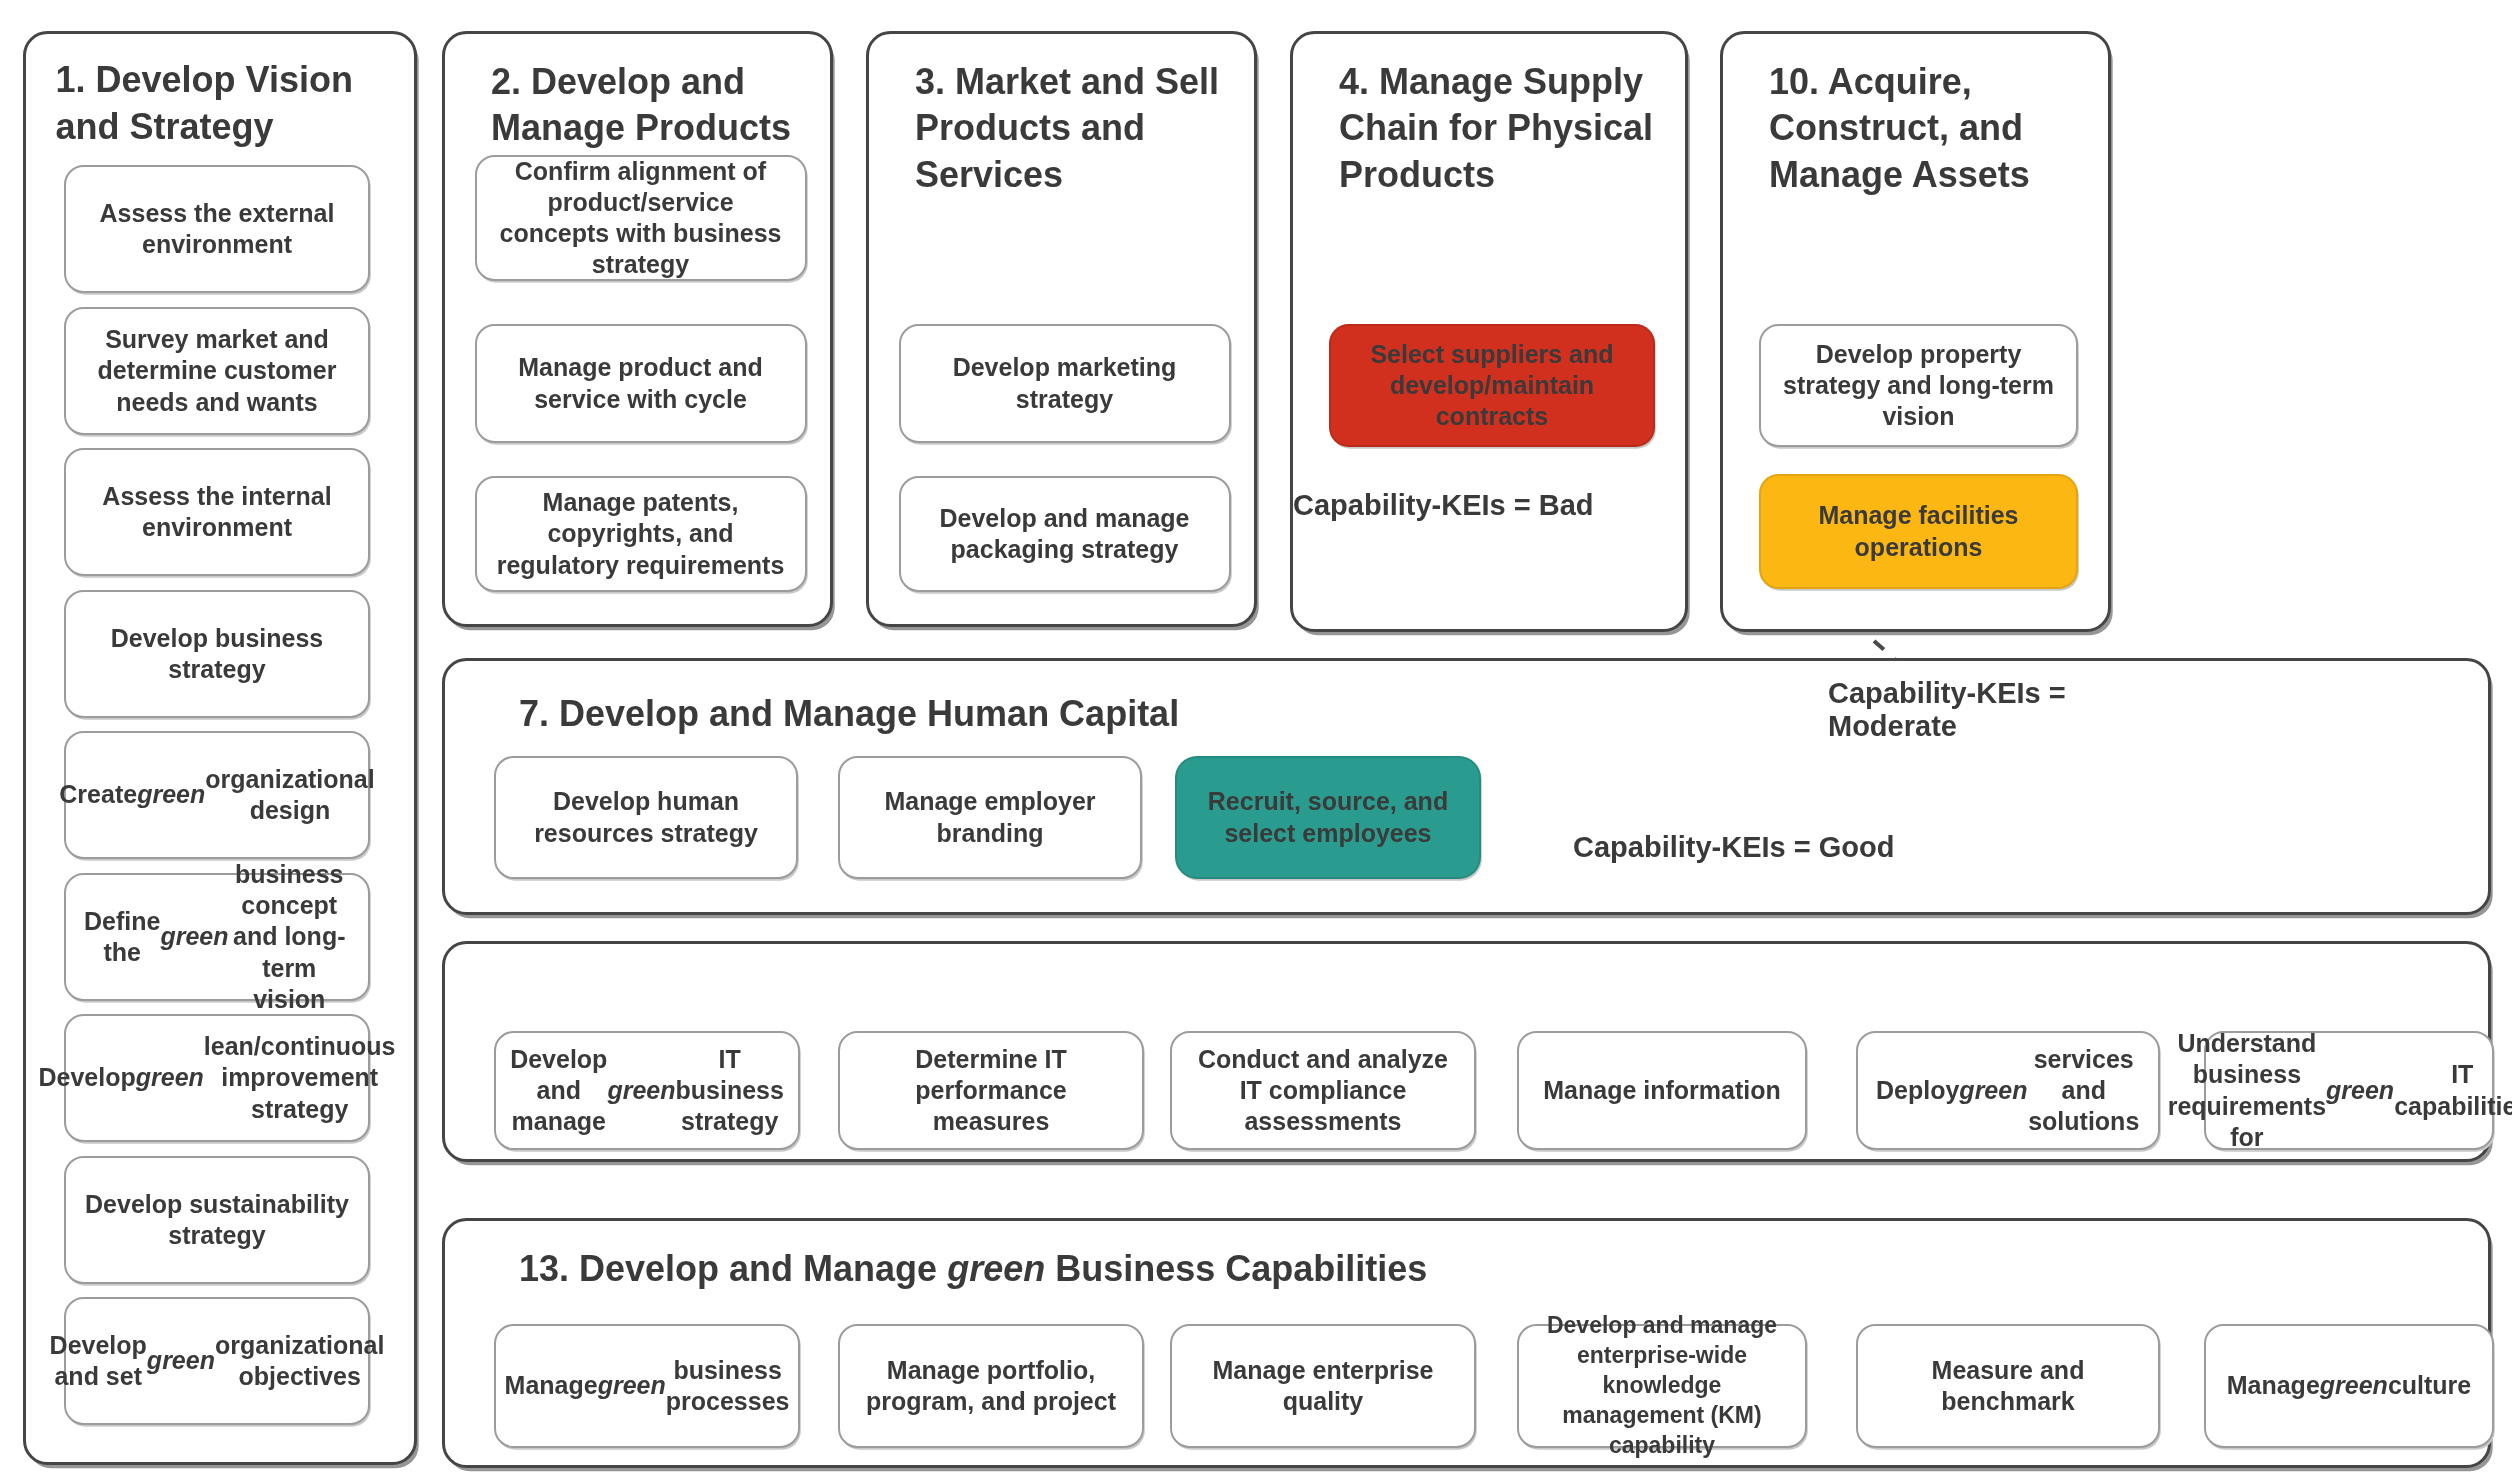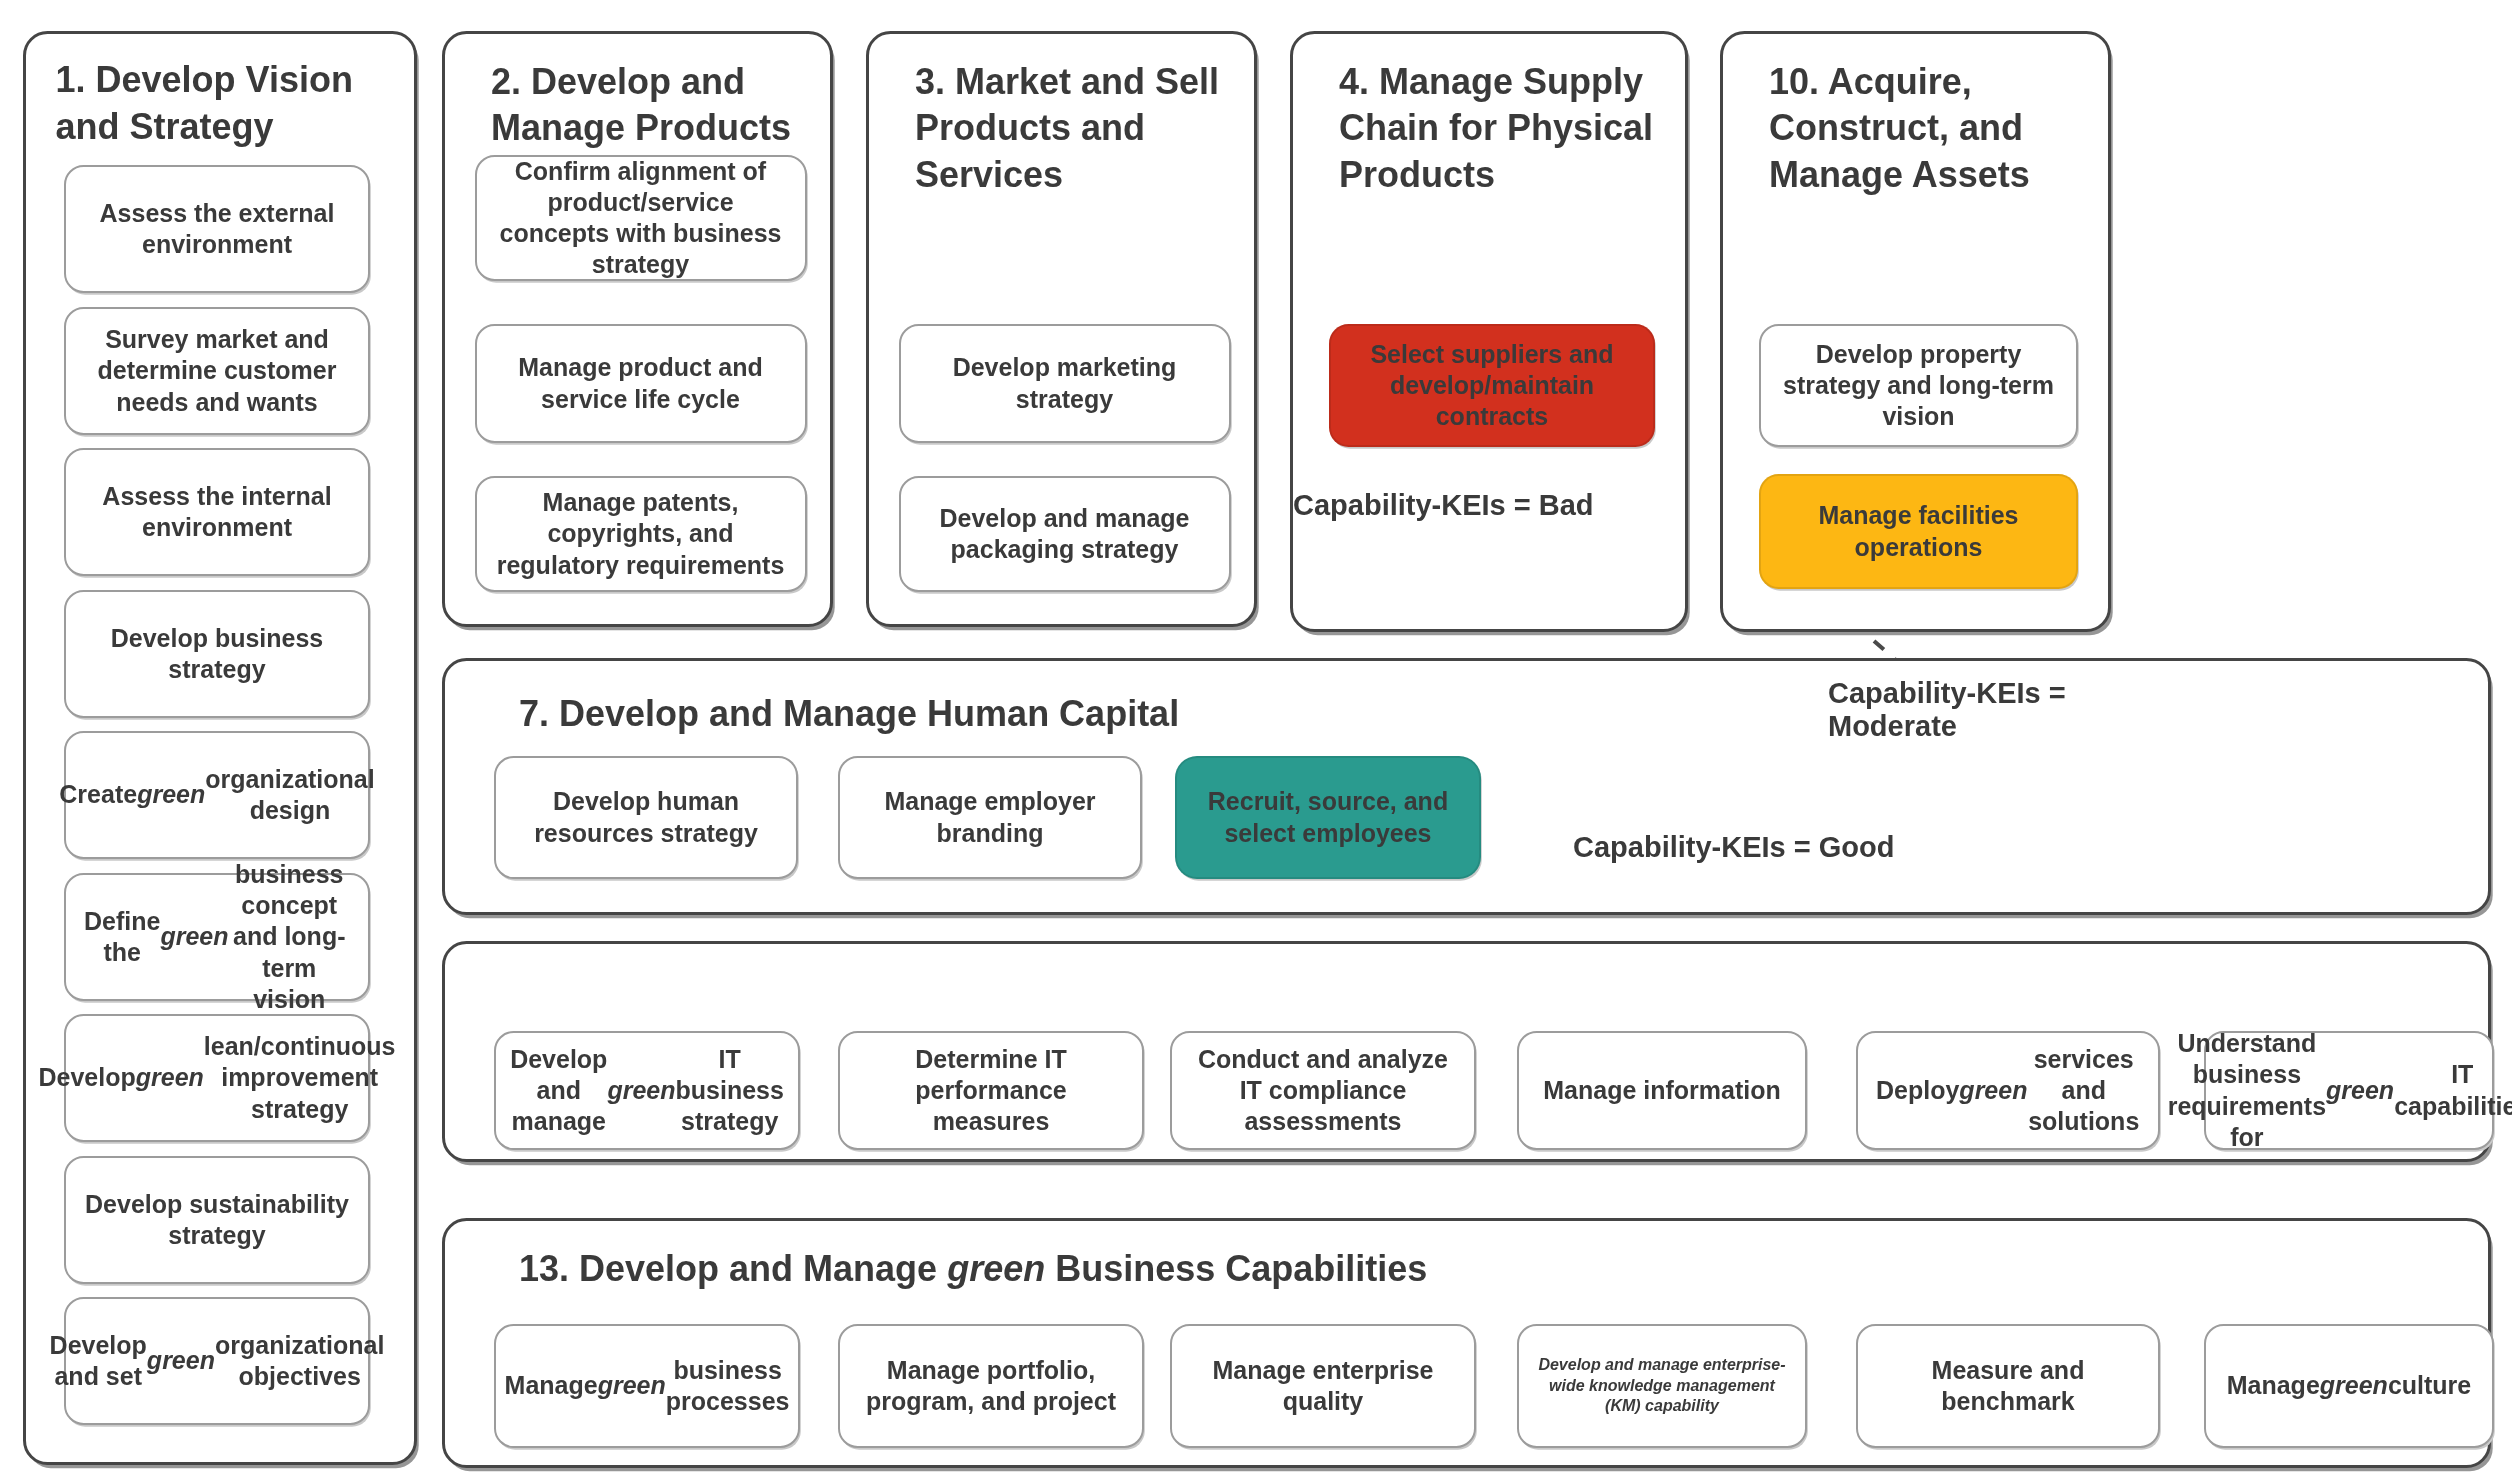--- a/index.html
+++ b/index.html
@@ -12,21 +12,21 @@
   #canvas{position:relative;width:2512px;height:1476px;background:#fff;}
   .panel{position:absolute;background:#fff;border:3.3px solid var(--outline);
          border-radius:24.5px;box-shadow:3.3px 4.9px 0 -1.6px var(--shadow);box-sizing:border-box;}
   .ptitle{position:absolute;margin:0;font-size:36px;font-weight:600;line-height:1.3;
           color:var(--text);}
   .cell{position:absolute;background:#fff;border:2.5px solid var(--cell_border);
         border-radius:19.6px;box-sizing:border-box;display:flex;align-items:center;
         justify-content:center;text-align:center;padding:8.2px 18px;
         font-size:25px;font-weight:600;line-height:1.25;color:var(--text);
         box-shadow:1.6px 2.5px 0 -0.8px #c9c9c9;}
-  .cell.sm{font-size:16px;line-height:1.3;padding:6.5px 11.5px;font-style:italic;}
+  .cell.sm{font-size:23px;line-height:1.3;padding:6.5px 11.5px;}
   .cell.bad{background:var(--bad);border-color:rgba(0,0,0,0.10);}
   .cell.moderate{background:var(--moderate);border-color:rgba(0,0,0,0.10);}
   .cell.good{background:var(--good);border-color:rgba(0,0,0,0.10);border-radius:22px;}
   .legend-label{position:absolute;font-size:29px;font-weight:600;color:var(--text);
                 text-align:left;}
   em{font-style:italic;}
   #connectors{position:absolute;left:0;top:0;width:2512px;height:1476px;pointer-events:none;}
 </style>
 </head>
 <body>
@@ -48,21 +48,21 @@
     <div class="cell" style="left:38px;top:697px;width:306px;height:128px">Create <em>green</em> organizational design</div>
     <div class="cell" style="left:38px;top:839px;width:306px;height:128px">Define the <em>green</em> business concept and long-term vision</div>
     <div class="cell" style="left:38px;top:980px;width:306px;height:128px">Develop <em>green</em> lean/continuous improvement strategy</div>
     <div class="cell" style="left:38px;top:1122px;width:306px;height:128px">Develop sustainability strategy</div>
     <div class="cell" style="left:38px;top:1263px;width:306px;height:128px">Develop and set <em>green</em> organizational objectives</div>
   </section>
 
   <section class="panel" id="p2" style="left:442px;top:31px;width:391px;height:596px">
     <h2 class="ptitle" style="left:46px;top:24.5px;width:311px">2. Develop and Manage Products and Services</h2>
     <div class="cell" style="left:29.5px;top:121px;width:332px;height:126px">Confirm alignment of product/service concepts with business strategy</div>
-    <div class="cell" style="left:29.5px;top:290px;width:332px;height:119px">Manage product and service life cycle</div>
+    <div class="cell" style="left:29.5px;top:290px;width:332px;height:119px">Manage product and service with cycle</div>
     <div class="cell" style="left:29.5px;top:442px;width:332px;height:116px">Manage patents, copyrights, and regulatory requirements</div>
   </section>
 
   <section class="panel" id="p3" style="left:866px;top:31px;width:391px;height:596px">
     <h2 class="ptitle" style="left:46px;top:24.5px;width:311px">3. Market and Sell Products and Services</h2>
     <div class="cell" style="left:29.5px;top:290px;width:332px;height:119px">Develop marketing strategy</div>
     <div class="cell" style="left:29.5px;top:442px;width:332px;height:116px">Develop and manage packaging strategy</div>
   </section>
 
   <section class="panel" id="p4" style="left:1290px;top:31px;width:398px;height:601px">

